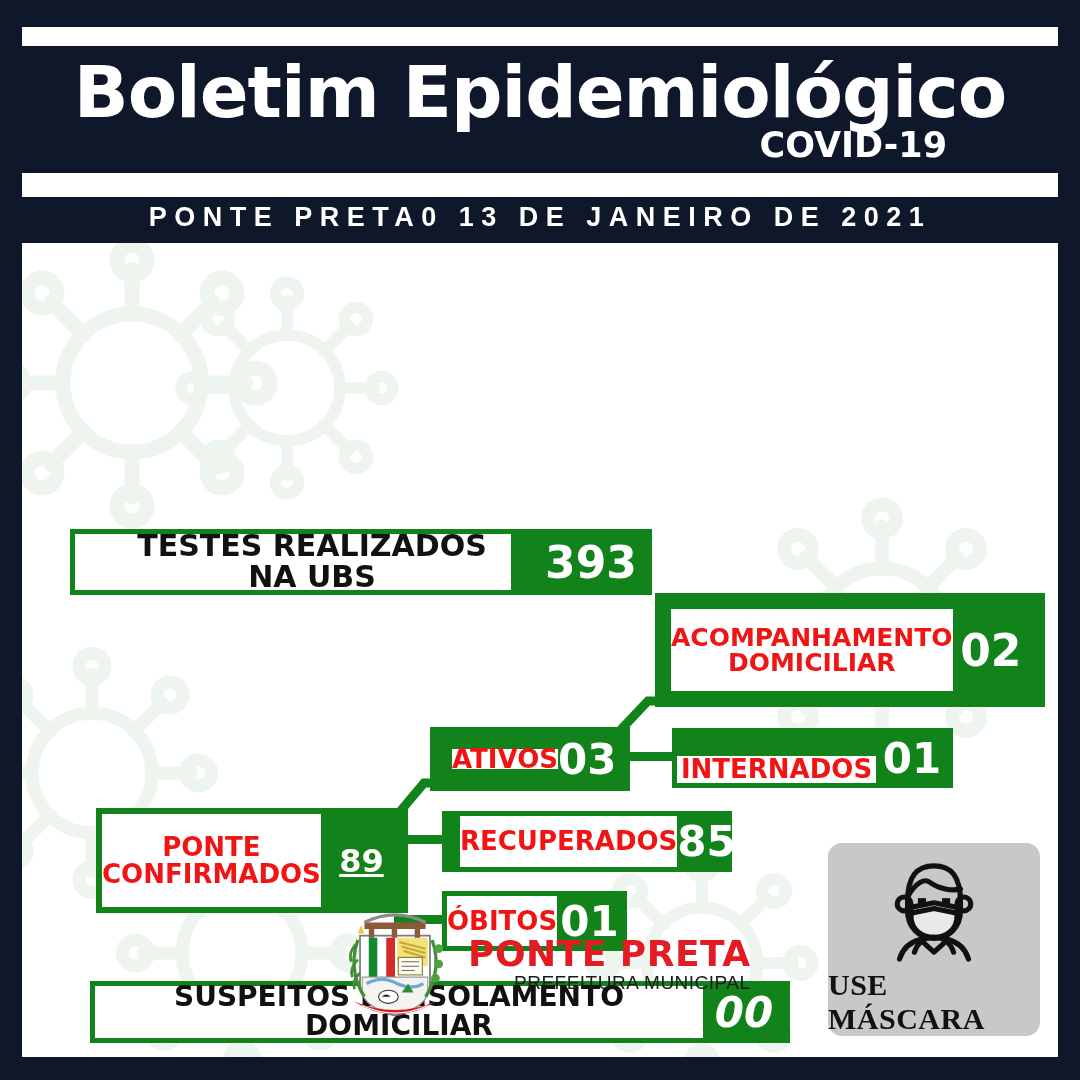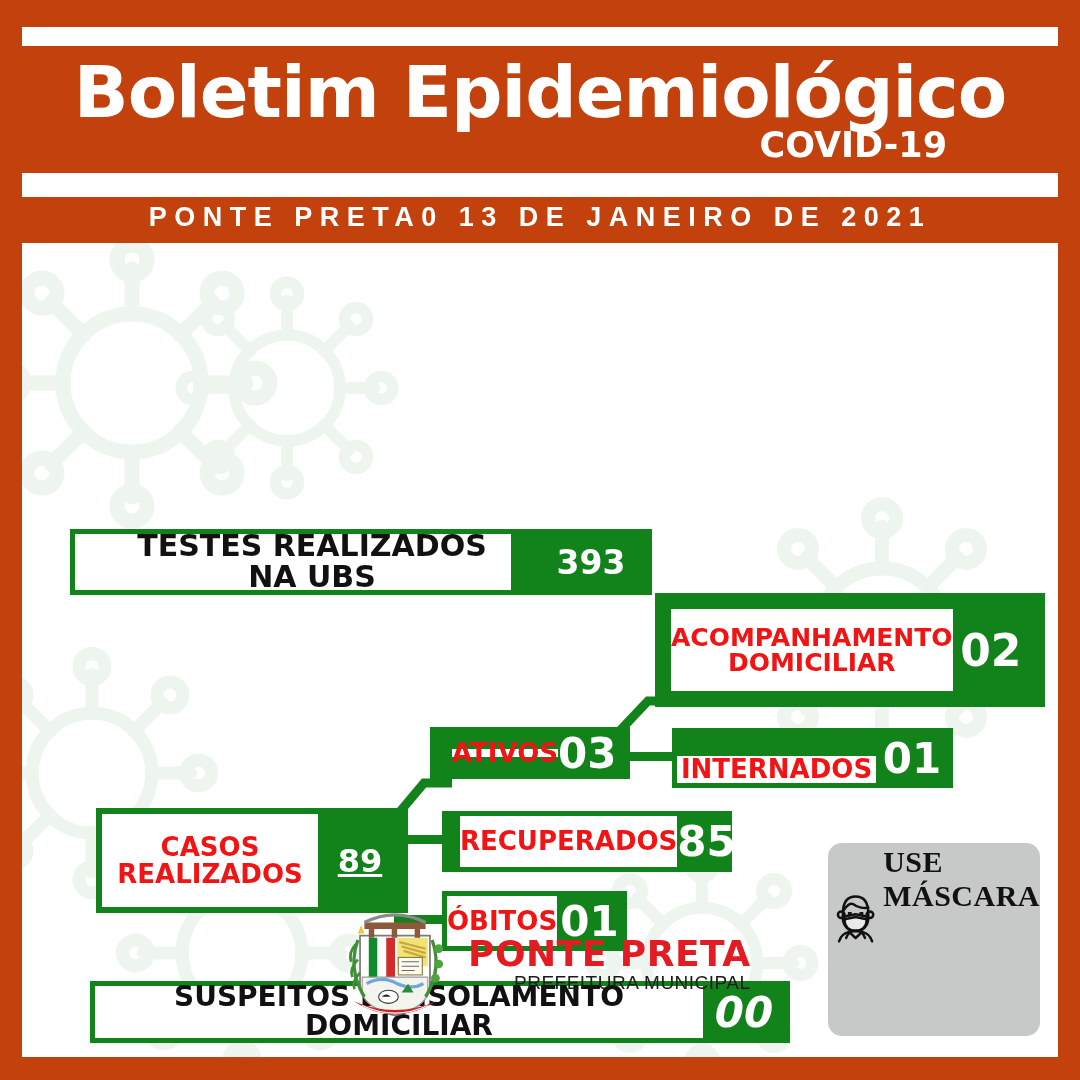--- a/index.html
+++ b/index.html
@@ -4,21 +4,21 @@
 <style>
   html, body {
     margin: 0;
     padding: 0;
     background: #ffffff;
   }
   .poster {
     position: relative;
     width: 1080px;
     height: 1080px;
-    background: #c2410c;
+    background: #0f172a;
     font-family: "Liberation Sans", sans-serif;
     overflow: hidden;
   }
 
   
   .rule-top {
     position: absolute;
     left: 22px;
     top: 27px;
     width: 1036px;
@@ -113,27 +113,27 @@
     font-weight: bold;
     font-family: "DejaVu Sans", sans-serif;
     box-sizing: border-box;
   }
   .lbl.black { color: #111111; font-weight: bold; font-family: "DejaVu Sans", sans-serif; }
   .lbl.red   { color: #f01414; font-weight: bold; font-family: "DejaVu Sans", sans-serif; }
 
   
   #box-testes      { left: 48px;  top: 286px; width: 582px; height: 66px; padding: 5px; }
   #box-testes .lbl { flex: 1; font-size: 30px; padding-left: 38px; }
-  #box-testes .val { width: 112px; font-size: 33px; margin-left: 24px; }
+  #box-testes .val { width: 112px; font-size: 44px; margin-left: 24px; }
 
   #box-acomp       { left: 633px; top: 350px; width: 390px; height: 114px; padding: 16px; }
   #box-acomp .lbl  { flex: 1; font-size: 25px; }
   #box-acomp .val  { width: 92px; font-size: 44px; }
 
-  #box-ativos      { left: 408px; top: 484px; width: 200px; height: 52px; padding: 22px; }
+  #box-ativos      { left: 408px; top: 484px; width: 200px; height: 64px; padding: 22px; }
   #box-ativos .lbl { flex: 1; font-size: 26px; }
   #box-ativos .val { width: 72px; font-size: 42px; }
 
   #box-intern      { left: 650px; top: 485px; width: 281px; height: 60px; padding: 5px; align-items: flex-end; }
   #box-intern .lbl { flex: 1; font-size: 26px; }
   #box-intern .val { width: 72px; font-size: 42px; }
 
   #box-casos       { left: 74px;  top: 565px; width: 312px; height: 105px; padding: 6px; }
   #box-casos .lbl  { flex: 1; font-size: 26px; }
   #box-casos .val  { width: 84px; font-size: 32px; text-decoration: underline; }
@@ -193,21 +193,22 @@
 
   .mask-badge {
     position: absolute;
     left: 806px;
     top: 600px;
     width: 212px;
     height: 193px;
     background: #c7c8c8;
     border-radius: 14px;
     display: flex;
-    flex-direction: row;
+    flex-direction: column;
+    align-items: center;
     justify-content: flex-start;
     z-index: 4;
   }
   .mask-badge svg { margin-top: 8px; }
   .mask-caption {
     font-family: "Liberation Serif", serif;
     font-weight: bold;
     font-size: 30px;
     color: #111111;
     letter-spacing: 0.5px;
@@ -340,21 +341,21 @@
       <div class="lbl red">ATIVOS</div>
       <div class="val">03</div>
     </div>
 
     <div class="box" id="box-intern">
       <div class="lbl red">INTERNADOS</div>
       <div class="val">01</div>
     </div>
 
     <div class="box" id="box-casos">
-      <div class="lbl red">CASOS REALIZADOS</div>
+      <div class="lbl red">PONTE CONFIRMADOS</div>
       <div class="val">89</div>
     </div>
 
     <div class="box" id="box-recup">
       <div class="lbl red">RECUPERADOS</div>
       <div class="val">85</div>
     </div>
 
     <div class="box" id="box-obitos">
       <div class="lbl red">ÓBITOS</div>

